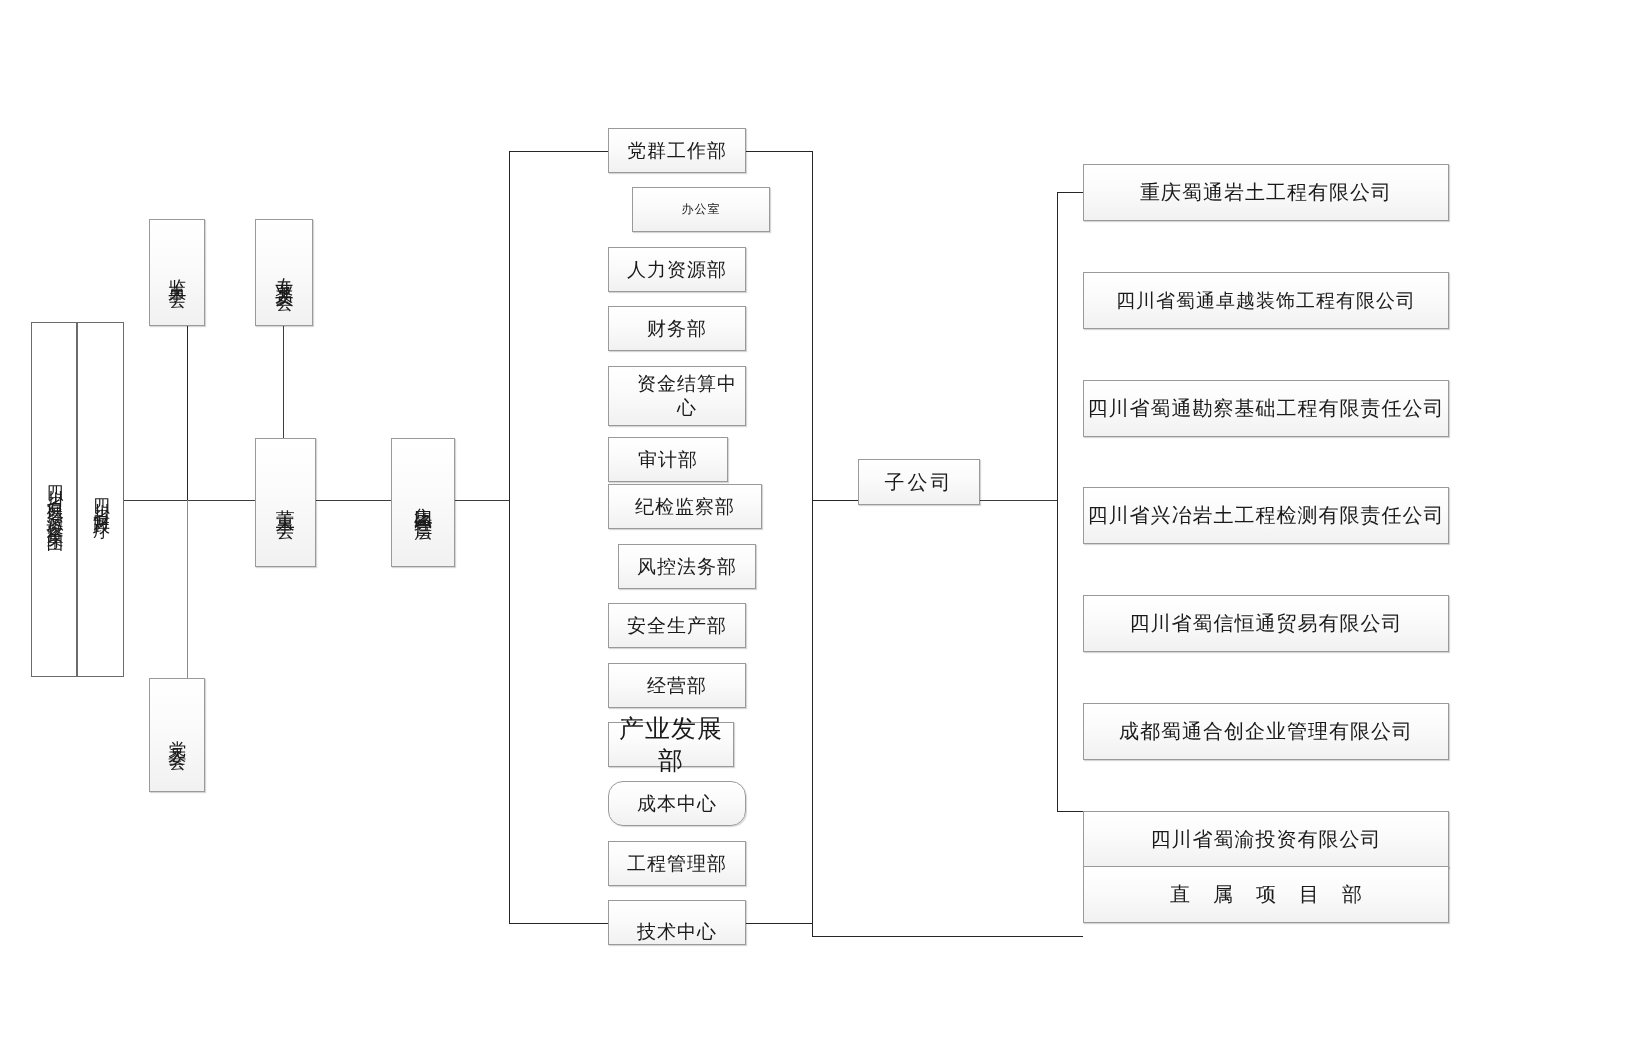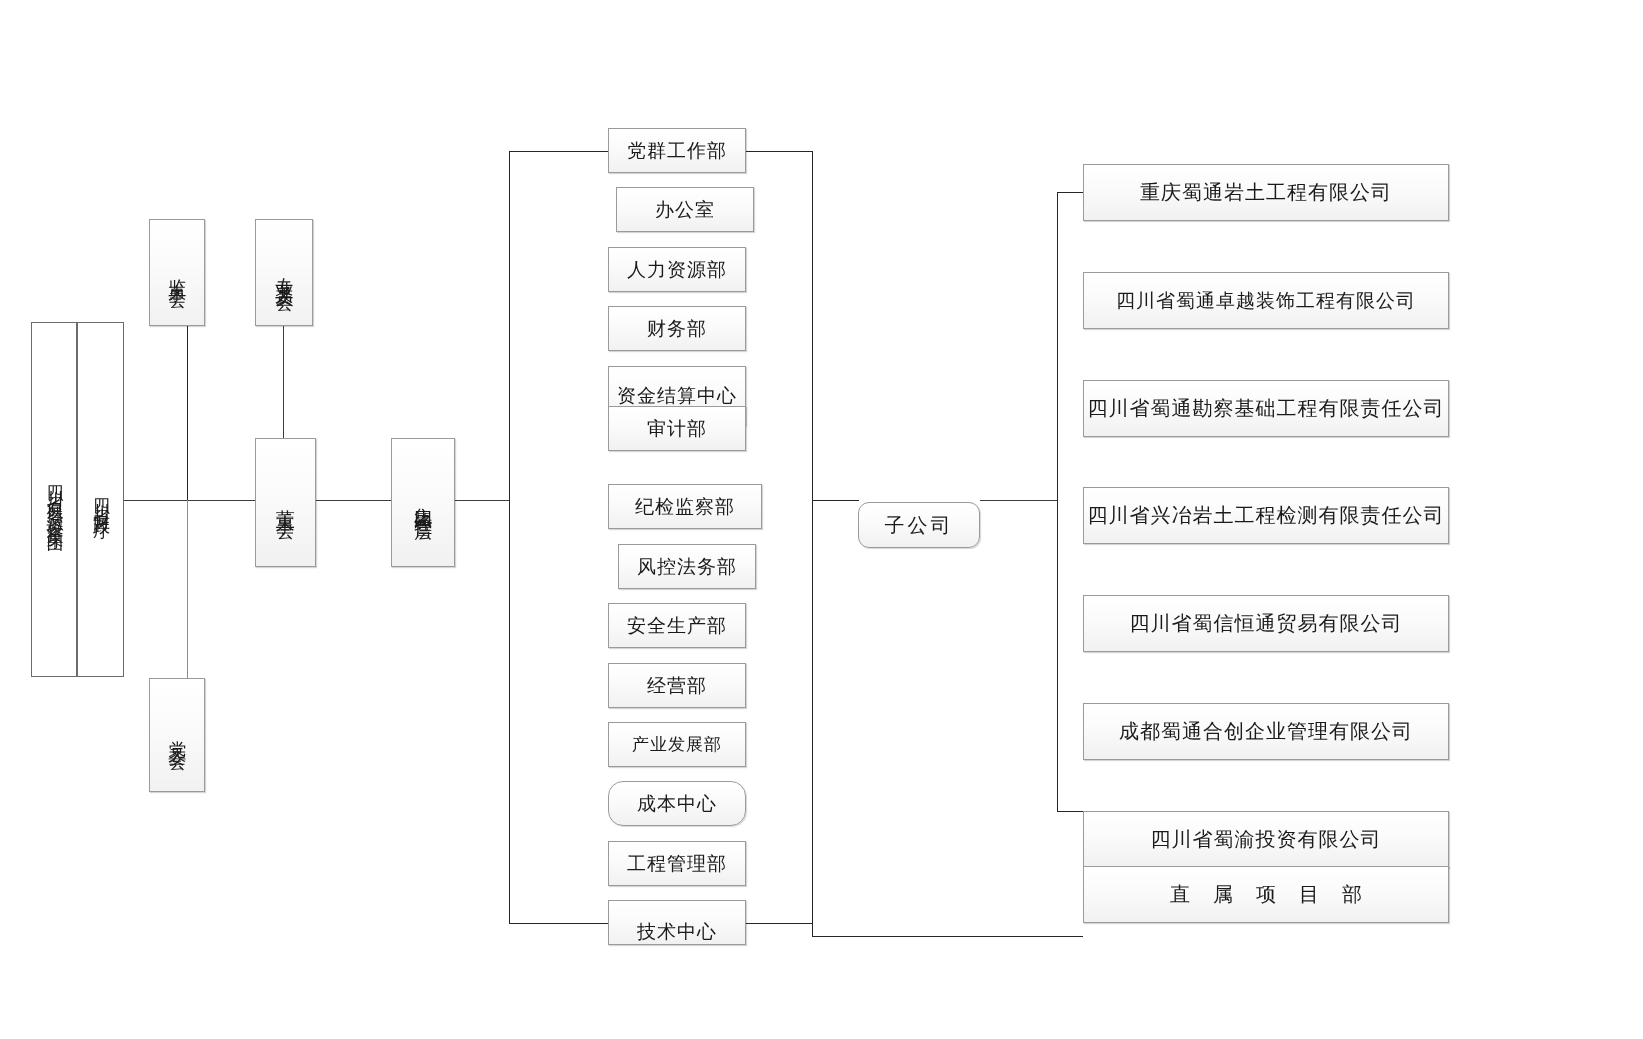--- a/index.html
+++ b/index.html
@@ -139,62 +139,62 @@
   </div>
 
   <div class="node vert" style="left:391px; top:438px; width:64px; height:129px; font-size:18px; letter-spacing:4px;">
     <span>集团经营层</span>
   </div>
 
   <div id="dept-column">
       <div class="node" style="left: 608px; top: 128px; width: 138px; height: 45px; font-size: 19px; letter-spacing: 1px;">
         <span>党群工作部</span>
       </div>
-      <div class="node" style="left: 616px; top: 187px; width: 138px; height: 45px; font-size: 19px; letter-spacing: 1px;">
+      <div class="node" style="left: 632px; top: 187px; width: 138px; height: 45px; font-size: 12px; letter-spacing: 1px;">
         <span>办公室</span>
       </div>
       <div class="node" style="left: 608px; top: 247px; width: 138px; height: 45px; font-size: 19px; letter-spacing: 1px;">
         <span>人力资源部</span>
       </div>
       <div class="node" style="left: 608px; top: 306px; width: 138px; height: 45px; font-size: 19px; letter-spacing: 1px;">
         <span>财务部</span>
       </div>
-      <div class="node" style="left: 608px; top: 366px; width: 138px; height: 60px; font-size: 19px; letter-spacing: 1px;">
+      <div class="node" style="left: 608px; top: 366px; width: 138px; height: 60px; font-size: 19px; letter-spacing: 1px; padding-left: 20px;">
         <span>资金结算中心</span>
       </div>
-      <div class="node" style="left: 608px; top: 406px; width: 138px; height: 45px; font-size: 19px; letter-spacing: 1px;">
+      <div class="node" style="left: 608px; top: 437px; width: 120px; height: 45px; font-size: 19px; letter-spacing: 1px;">
         <span>审计部</span>
       </div>
       <div class="node" style="left: 608px; top: 484px; width: 154px; height: 45px; font-size: 19px; letter-spacing: 1px;">
         <span>纪检监察部</span>
       </div>
       <div class="node" style="left: 608px; top: 544px; width: 138px; height: 45px; font-size: 19px; letter-spacing: 1px; margin-left: 10px;">
         <span>风控法务部</span>
       </div>
       <div class="node" style="left: 608px; top: 603px; width: 138px; height: 45px; font-size: 19px; letter-spacing: 1px;">
         <span>安全生产部</span>
       </div>
       <div class="node" style="left: 608px; top: 663px; width: 138px; height: 45px; font-size: 19px; letter-spacing: 1px;">
         <span>经营部</span>
       </div>
-      <div class="node" style="left: 608px; top: 722px; width: 138px; height: 45px; font-size: 17px; letter-spacing: 1px;">
+      <div class="node" style="left: 608px; top: 722px; width: 126px; height: 45px; font-size: 25px; letter-spacing: 1px;">
         <span>产业发展部</span>
       </div>
       <div class="node" style="left: 608px; top: 781px; width: 138px; height: 45px; font-size: 19px; letter-spacing: 1px; border-radius: 15px;">
         <span>成本中心</span>
       </div>
       <div class="node" style="left: 608px; top: 841px; width: 138px; height: 45px; font-size: 19px; letter-spacing: 1px;">
         <span>工程管理部</span>
       </div>
       <div class="node" style="left: 608px; top: 900px; width: 138px; height: 45px; font-size: 19px; letter-spacing: 1px; align-items: flex-end;">
         <span>技术中心</span>
       </div>
     </div>
 
-  <div class="node" style="left:858px; top:502px; width:122px; height:46px; font-size:20px; letter-spacing:3px;border-radius:11px;">
+  <div class="node" style="left:858px; top:459px; width:122px; height:46px; font-size:20px; letter-spacing:3px;">
     <span>子公司</span>
   </div>
 
   <div id="subsidiary-column">
       <div class="node" style="left: 1083px; top: 164px; width: 366px; height: 57px; font-size: 20px; letter-spacing: 1px;">
         <span>重庆蜀通岩土工程有限公司</span>
       </div>
       <div class="node" style="left: 1083px; top: 272px; width: 366px; height: 57px; font-size: 19px; letter-spacing: 1px;">
         <span>四川省蜀通卓越装饰工程有限公司</span>
       </div>

